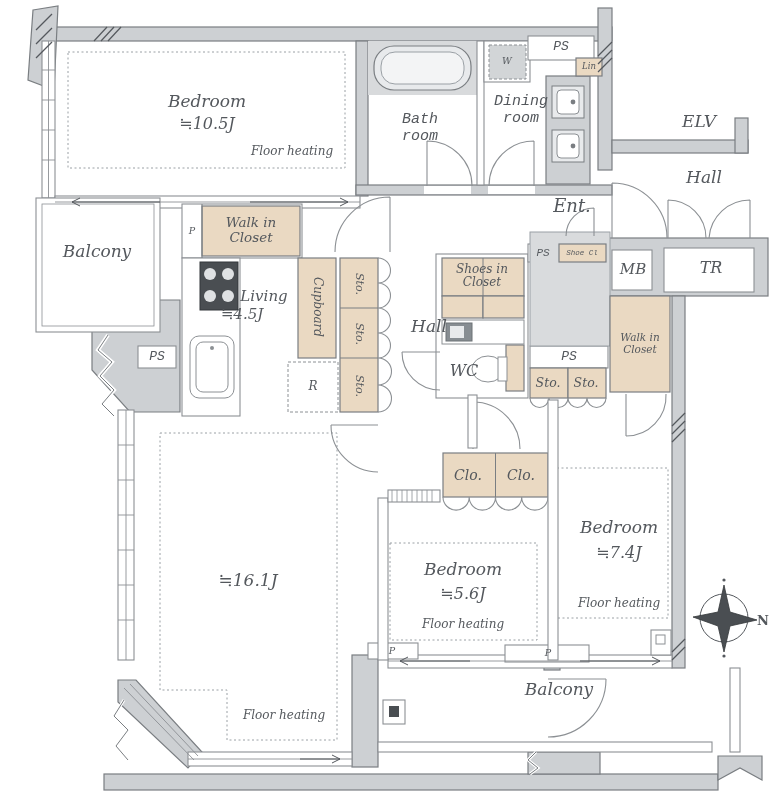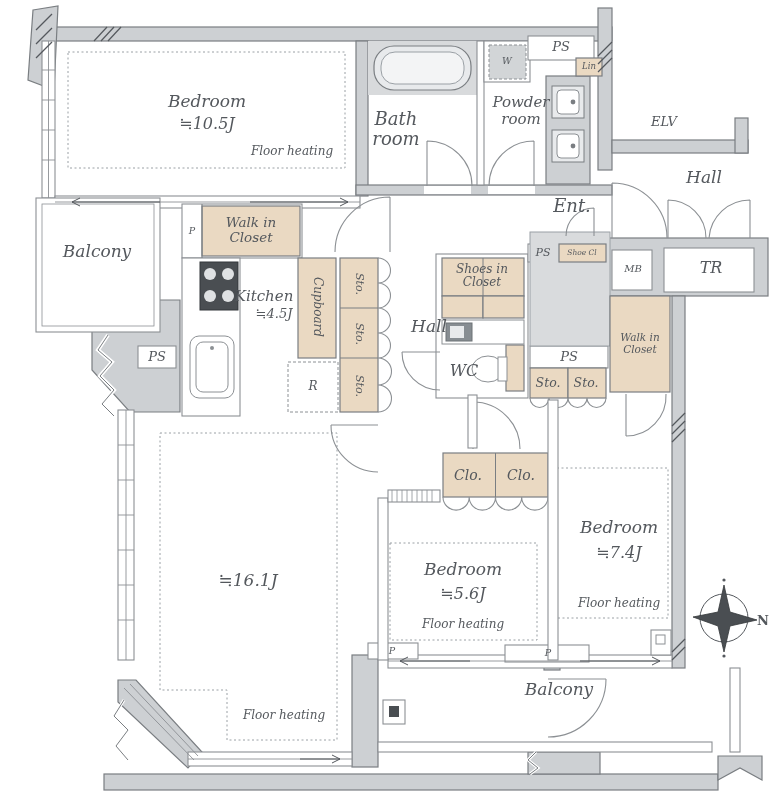--- a/index.html
+++ b/index.html
@@ -6,23 +6,23 @@
   #plan{position:relative;width:778px;height:795px;background:#fff;overflow:hidden;
         font-family:"DejaVu Serif","Liberation Serif",serif;}
   #plan svg{position:absolute;left:0;top:0;}
   .lbl{position:absolute;transform:translate(-50%,-50%);font-style:italic;color:#54585d;
        white-space:nowrap;text-align:center;line-height:1.12;z-index:5;}
   .wrap{white-space:normal;}
   .room{font-size:17px;}
   .big{font-size:19px;}
   .size{font-size:16px;}
   .note{font-size:12px;}
-  .sm{font-size:13px;}
+  .sm{font-size:13px;font-family:Liberation Mono, monospace;}
   .xs{font-size:9.5px;}
-  .xxs{font-size:7.5px;}
+  .xxs{font-size:7.5px;font-family:Liberation Mono, monospace;}
   .vert{transform:translate(-50%,-50%) rotate(90deg);}
   .w56{width:56px;} .w76{width:76px;} .w84{width:84px;} .w78{width:78px;font-style:italic;} .w54{width:54px;font-size:10.5px;}
   .bold{font-weight:bold;}
 </style>
 </head>
 <body>
 
 <div id="plan">
 
 <svg width="778" height="795" viewBox="0 0 778 795">
@@ -235,40 +235,40 @@
     <polygon points="724,585 730,612 757,620 730,626 724,652 718,626 693,617 718,612" fill="#4a4e52" stroke="#33373a" stroke-width="0.8"></polygon>
     <circle cx="724" cy="580" r="1.6" fill="#54585d"></circle>
     <circle cx="724" cy="656" r="1.6" fill="#54585d"></circle>
   </g>
 </svg>
 
 <div class="lbl room" style="left:207px;top:102px">Bedroom</div>
 <div class="lbl size" style="left:207px;top:124px">≒10.5J</div>
 <div class="lbl note" style="left:292px;top:152px">Floor heating</div>
 
-<div class="lbl sm wrap w56" style="left:396px;top:129px;font-size:18px">Bath room</div>
-<div class="lbl sm wrap w76" style="left:521px;top:111px;font-size:15px">Powder room</div>
+<div class="lbl sm wrap w56" style="left:420px;top:129px;font-size:15px">Bath room</div>
+<div class="lbl sm wrap w76" style="left:521px;top:111px;font-size:15px">Dining room</div>
 <div class="lbl xs" style="left:507px;top:61px">W</div>
 <div class="lbl sm" style="left:561px;top:47px">PS</div>
 <div class="lbl" style="left:589px;top:67px;font-size:8.5px">Lin</div>
 
-<div class="lbl" style="left:664px;top:122px;font-size:13px">ELV</div>
+<div class="lbl" style="left:699px;top:122px;font-size:17px">ELV</div>
 <div class="lbl room" style="left:704px;top:178px">Hall</div>
 <div class="lbl" style="left:572px;top:206px;font-size:18px">Ent.</div>
 <div class="lbl xxs" style="left:582px;top:253px">Shoe Cl</div>
 <div class="lbl sm" style="left:543px;top:253px;font-size:11px">PS</div>
-<div class="lbl" style="left:633px;top:269px;font-size:10px">MB</div>
+<div class="lbl" style="left:633px;top:269px;font-size:15px">MB</div>
 <div class="lbl" style="left:711px;top:268px;font-size:16px">TR</div>
 
 <div class="lbl room" style="left:97px;top:252px">Balcony</div>
 <div class="lbl wrap w84" style="left:251px;top:230px;font-size:13.5px">Walk in Closet</div>
 <div class="lbl xs" style="left:192px;top:231px">P</div>
 
-<div class="lbl" style="left:264px;top:296px;font-size:15px">Kitchen</div>
-<div class="lbl" style="left:274px;top:314px;font-size:13px">≒4.5J</div>
+<div class="lbl" style="left:264px;top:296px;font-size:15px">Living</div>
+<div class="lbl" style="left:242px;top:314px;font-size:15px">≒4.5J</div>
 <div class="lbl vert" style="left:317px;top:307px;font-size:12px">Cupboard</div>
 <div class="lbl" style="left:313px;top:387px;font-size:12px">R</div>
 <div class="lbl vert" style="left:359px;top:284px;font-size:11px">Sto.</div>
 <div class="lbl vert" style="left:359px;top:334px;font-size:11px">Sto.</div>
 <div class="lbl vert" style="left:359px;top:386px;font-size:11px">Sto.</div>
 <div class="lbl room" style="left:429px;top:327px">Hall</div>
 <div class="lbl wrap w78" style="left:482px;top:276px;font-size:12px">Shoes in Closet</div>
 <div class="lbl" style="left:464px;top:371px;font-size:16px">WC</div>
 <div class="lbl sm" style="left:157px;top:357px">PS</div>
 <div class="lbl sm" style="left:569px;top:357px">PS</div>

